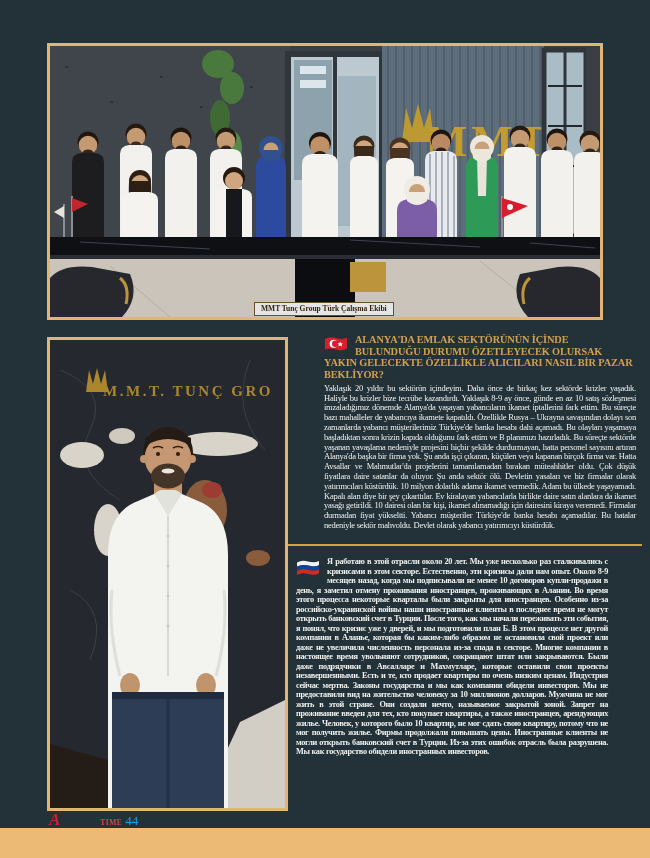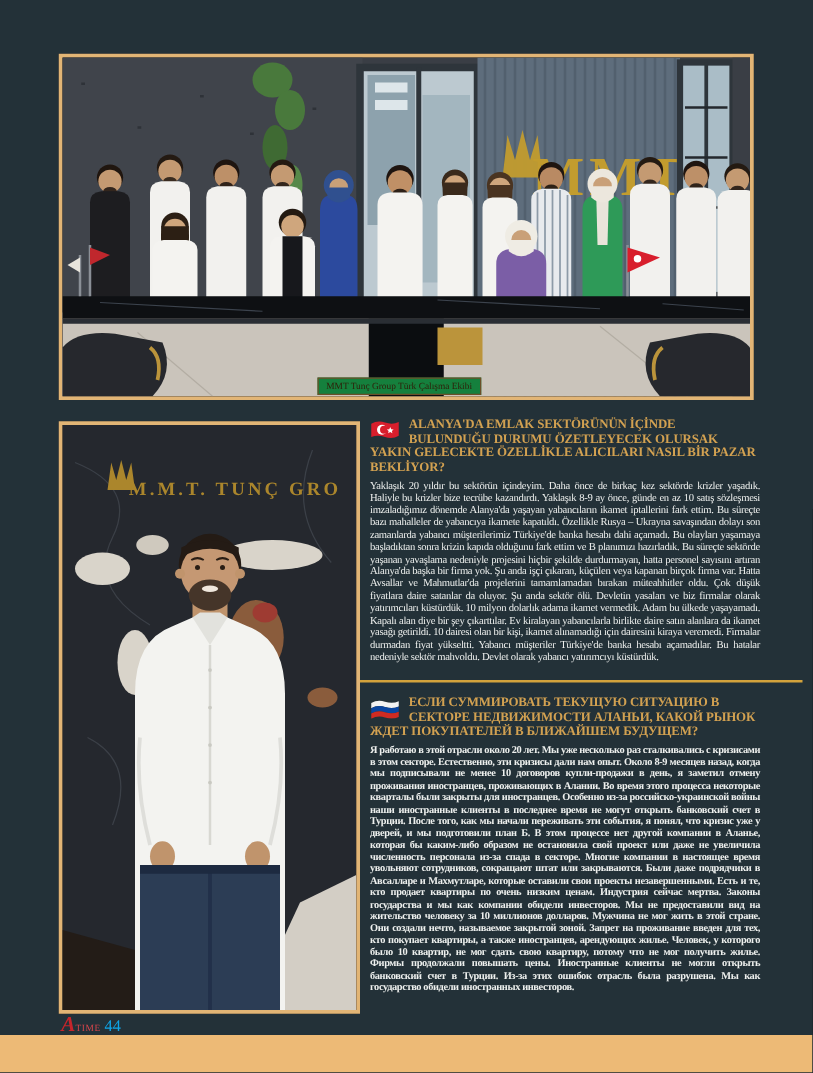--- a/index.html
+++ b/index.html
@@ -11,45 +11,45 @@
   }
   
   .photo-frame{
     position:absolute; border:3px solid #e2b575; background:#14171b;
     box-sizing:content-box;
   }
   .photo-frame svg{display:block;}
   .top-photo{left:47px; top:43px; width:550px; height:271px;}
   .portrait-photo{left:47px; top:337px; width:235px; height:468px;}
   .caption-box{
-    position:absolute; background:#15803d; color:#2f1e08;
-    border:1px solid #6b4f28; font-weight:normal; text-align:center;
+    position:absolute; background:#e5e5e5; color:#2f1e08;
+    border:1px solid #6b4f28; font-weight:bold; text-align:center;
     font-family:"Liberation Serif",serif;
   }
   .caption-top{left:204px; bottom:1px; font-size:7.5px; line-height:10px; padding:1px 6px; white-space:nowrap;}
   .caption-portrait{left:-3px; bottom:-1px; width:145px; font-size:7px; line-height:9.5px; padding:2px 1px;}
   
   .section{position:absolute; left:296px; width:312px;}
-  .sec-turkish{top:334px;}
+  .sec-turkish{top:334px;margin-left:28px;}
   .sec-russian{top:557px;}
   .flag{float:left; width:24px; height:16px; margin:2px 7px 2px 0;}
   .heading{
     color:#d2a151; font-weight:bold; font-size:10.3px; line-height:11.7px;
     letter-spacing:-0.1px; margin:0 0 3px 0;
   }
   .bodytext{
     color:#eef0ee; text-align:justify; margin:0;
   }
   .body-tr{font-size:8.5px; line-height:9.8px; letter-spacing:-0.25px;}
   .body-ru{font-size:8.3px; line-height:9.5px; letter-spacing:-0.3px;font-weight:bold;}
   .divider{position:absolute; left:288px; top:544px; width:354px; height:2px; background:#d3a33c;}
   
   .brand{position:absolute; left:49px; top:811px; height:18px; font-family:"Liberation Serif",serif;}
   .brand-a{color:#c5252b; font-weight:bold; font-style:italic; font-size:17px; line-height:18px;}
-  .brand-rest{color:#d8464b; font-weight:normal; font-size:7.5px; letter-spacing:0.5px; text-transform:uppercase; vertical-align:baseline;}
+  .brand-rest{color:#d8464b; font-weight:bold; font-size:7.5px; letter-spacing:0.5px; text-transform:uppercase; vertical-align:baseline;margin-left:40px;}
   .brand-page{color:#0ea5e9; font-size:13px; margin-left:3px;}
   .footer-band{position:absolute; left:0; top:828px; width:650px; height:30px; background:#edba76;}
 </style>
 </head>
 <body>
 
 <div class="page">
 
   <div class="photo-frame top-photo">
     <svg width="550" height="271" viewBox="0 0 550 271" preserveAspectRatio="none">
@@ -298,21 +298,20 @@
   </div>
 
   <div class="divider"></div>
 
   <div class="section sec-russian">
     <svg class="flag" viewBox="0 0 24 16">
       <path d="M1,3.4 Q6,0.6 12,2.4 Q18,4.2 23,2 L23,6.2 Q18,8.4 12,6.6 Q6,4.8 1,7.6 Z" fill="#f2f2f2"></path>
       <path d="M1,7.6 Q6,4.8 12,6.6 Q18,8.4 23,6.2 L23,10.4 Q18,12.6 12,10.8 Q6,9 1,11.8 Z" fill="#0a46a0"></path>
       <path d="M1,11.8 Q6,9 12,10.8 Q18,12.6 23,10.4 L23,14.6 Q18,16.8 12,15 Q6,13.2 1,16 Z" fill="#cf2b22"></path>
     </svg>
-    <h2 class="heading">ЕСЛИ СУММИРОВАТЬ ТЕКУЩУЮ СИТУАЦИЮ В СЕКТОРЕ НЕДВИЖИМОСТИ АЛАНЬИ, КАКОЙ РЫНОК ЖДЕТ ПОКУПАТЕЛЕЙ В БЛИЖАЙШЕМ БУДУЩЕМ?</h2>
     <p class="bodytext body-ru">Я работаю в этой отрасли около 20 лет. Мы уже несколько раз сталкивались с кризисами в этом секторе. Естественно, эти кризисы дали нам опыт. Около 8-9 месяцев назад, когда мы подписывали не менее 10 договоров купли-продажи в день, я заметил отмену проживания иностранцев, проживающих в Алании. Во время этого процесса некоторые кварталы были закрыты для иностранцев. Особенно из-за российско-украинской войны наши иностранные клиенты в последнее время не могут открыть банковский счет в Турции. После того, как мы начали переживать эти события, я понял, что кризис уже у дверей, и мы подготовили план Б. В этом процессе нет другой компании в Аланье, которая бы каким-либо образом не остановила свой проект или даже не увеличила численность персонала из-за спада в секторе. Многие компании в настоящее время увольняют сотрудников, сокращают штат или закрываются. Были даже подрядчики в Авсалларе и Махмутларе, которые оставили свои проекты незавершенными. Есть и те, кто продает квартиры по очень низким ценам. Индустрия сейчас мертва. Законы государства и мы как компании обидели инвесторов. Мы не предоставили вид на жительство человеку за 10 миллионов долларов. Мужчина не мог жить в этой стране. Они создали нечто, называемое закрытой зоной. Запрет на проживание введен для тех, кто покупает квартиры, а также иностранцев, арендующих жилье. Человек, у которого было 10 квартир, не мог сдать свою квартиру, потому что не мог получить жилье. Фирмы продолжали повышать цены. Иностранные клиенты не могли открыть банковский счет в Турции. Из-за этих ошибок отрасль была разрушена. Мы как государство обидели иностранных инвесторов.</p>
   </div>
 
   <div class="photo-frame portrait-photo">
     <svg width="235" height="468" viewBox="0 0 235 468" preserveAspectRatio="none">
       <rect width="235" height="468" fill="#25282e"></rect>
 
       <g stroke="#454a52" stroke-width="1" opacity="0.7">
         <path d="M10,30 Q60,50 40,90 T70,160" fill="none"></path>
         <path d="M200,20 Q180,70 215,110" fill="none"></path>

